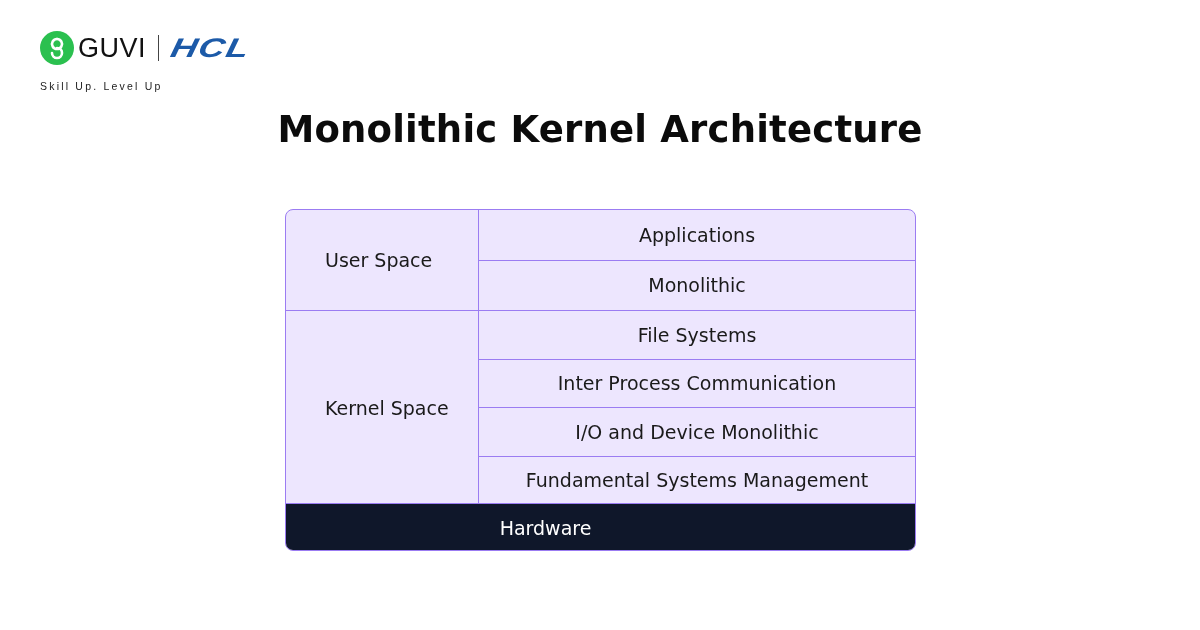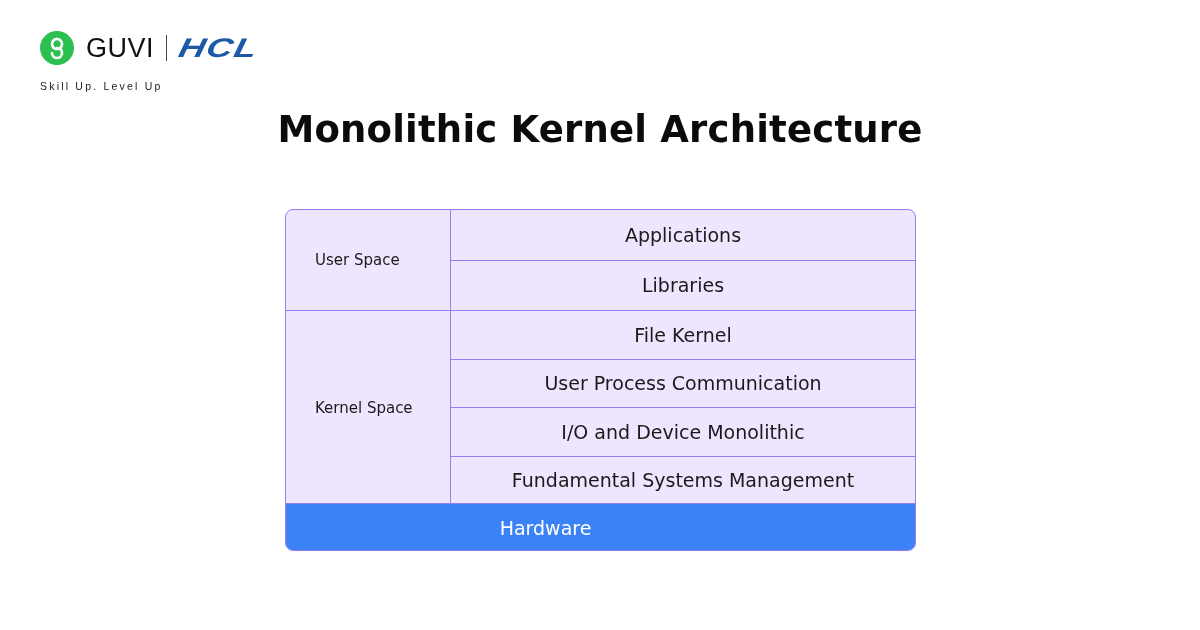--- a/index.html
+++ b/index.html
@@ -2,37 +2,37 @@
 <html><head>
 <meta charset="utf-8">
 <style>
   * { box-sizing: border-box; margin: 0; padding: 0; }
   html, body { width: 1200px; height: 630px; background: #ffffff; overflow: hidden; }
   body { position: relative; font-family: "DejaVu Sans", sans-serif; color: #111; }
 
   .logo { position: absolute; left: 40px; top: 30px; }
   .logo-row { display: flex; align-items: center; height: 36px; }
   .guvi-mark { width: 34px; height: 34px; border-radius: 50%; background: #2bc04f; display:flex; align-items:center; justify-content:center; }
-  .guvi-text { font-family: "Liberation Sans", sans-serif; font-size: 27px; font-weight: 500; margin-left: 12px; letter-spacing: 0.5px; color:#111; }
+  .guvi-text { font-family: "Liberation Sans", sans-serif; font-size: 27px; font-weight: 500; margin-left: 4px; letter-spacing: 0.5px; color:#111; }
   .logo-sep { width: 1px; height: 26px; background: #444; margin: 0 12px 0 12px; }
   .hcl-text { font-family: "Liberation Sans", sans-serif; font-weight: 900; font-style: italic; font-size: 27px; color: #1c5aa8; letter-spacing: 1px; transform: skewX(-12deg) scaleX(1.35); transform-origin: left center; }
   .tagline { font-family: "Liberation Sans", sans-serif; font-size: 10.5px; letter-spacing: 2.2px; color: #222; margin-top: 14px; }
 
   .title { position: absolute; left: 0; width: 1200px; top: 108px; text-align: center; font-family: "DejaVu Sans", sans-serif; font-weight: bold; font-size: 37px; color: #0b0b0b; letter-spacing: 0.2px; }
 
   .diagram { position: absolute; left: 285px; top: 209px; width: 631px; height: 342px; border: 1px solid #9b7cf2; border-radius: 8px; background: #ede6fe; overflow: hidden; }
   .grid { position: absolute; left: 0; top: 0; width: 629px; height: 293px; }
   .group { position: absolute; left: 0; width: 629px; display: flex; border-bottom: 1px solid #9b7cf2; }
-  .group .label { width: 165px; border-right: 1px solid #9b7cf2; display: flex; align-items: center; padding-left: 29px; font-size: 15px; color: #1a1a1a; }
+  .group .label { width: 193px; border-right: 1px solid #9b7cf2; display: flex; align-items: center; padding-left: 39px; font-size: 19px; color: #1a1a1a; }
   .group .items { flex: 1; display: flex; flex-direction: column; }
   .item { flex: 1; display: flex; align-items: center; justify-content: center; font-size: 19px; color: #1a1a1a; border-bottom: 1px solid #9b7cf2; }
   .item:last-child { border-bottom: none; }
   .g-user { top: 0; height: 101px; }
   .g-kernel { top: 101px; height: 193px; border-bottom: none; }
-  .hardware { position: absolute; left: 0; top: 293px; width: 629px; height: 48px; background: #3b82f6; display: flex; align-items: center; justify-content: center; color: #ffffff; font-size: 19px; border-top: 1px solid #9b7cf2; }
+  .hardware { position: absolute; left: 0; top: 293px; width: 629px; height: 48px; background: #0f172a; display: flex; align-items: center; justify-content: center; color: #ffffff; font-size: 19px; border-top: 1px solid #9b7cf2; }
   .hardware span { margin-left: -110px; }
 </style>
 </head>
 <body>
 
 <div class="logo">
   <div class="logo-row">
     <div class="guvi-mark">
       <svg width="20" height="24" viewBox="0 0 20 24">
         <path d="M10 3 a5 5 0 1 0 0.01 0 M10 12 c4 0 5 3 5 5 a5 5 0 0 1 -10 0" fill="none" stroke="#fff" stroke-width="2.6" stroke-linecap="round"></path>
@@ -46,28 +46,28 @@
 </div>
 
 <h1 class="title">Monolithic Kernel Architecture</h1>
 
 <div class="diagram">
   <div class="grid">
     <div class="group g-user">
       <div class="label">User Space</div>
       <div class="items">
         <div class="item">Applications</div>
-        <div class="item">Libraries</div>
+        <div class="item">Monolithic</div>
       </div>
     </div>
     <div class="group g-kernel">
       <div class="label">Kernel Space</div>
       <div class="items">
-        <div class="item">File Kernel</div>
-        <div class="item">User Process Communication</div>
+        <div class="item">File Systems</div>
+        <div class="item">Inter Process Communication</div>
         <div class="item">I/O and Device Monolithic</div>
         <div class="item">Fundamental Systems Management</div>
       </div>
     </div>
   </div>
   <div class="hardware">
     <span>Hardware</span>
   </div>
 </div>
 

